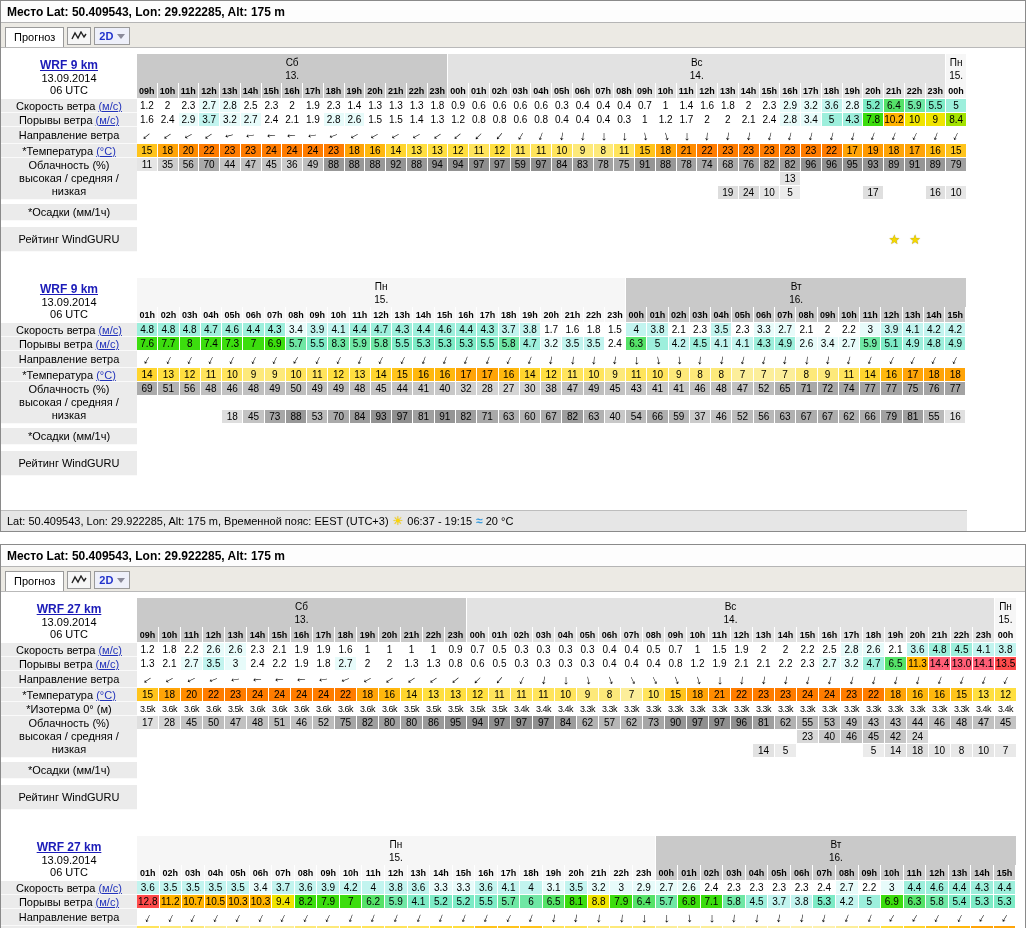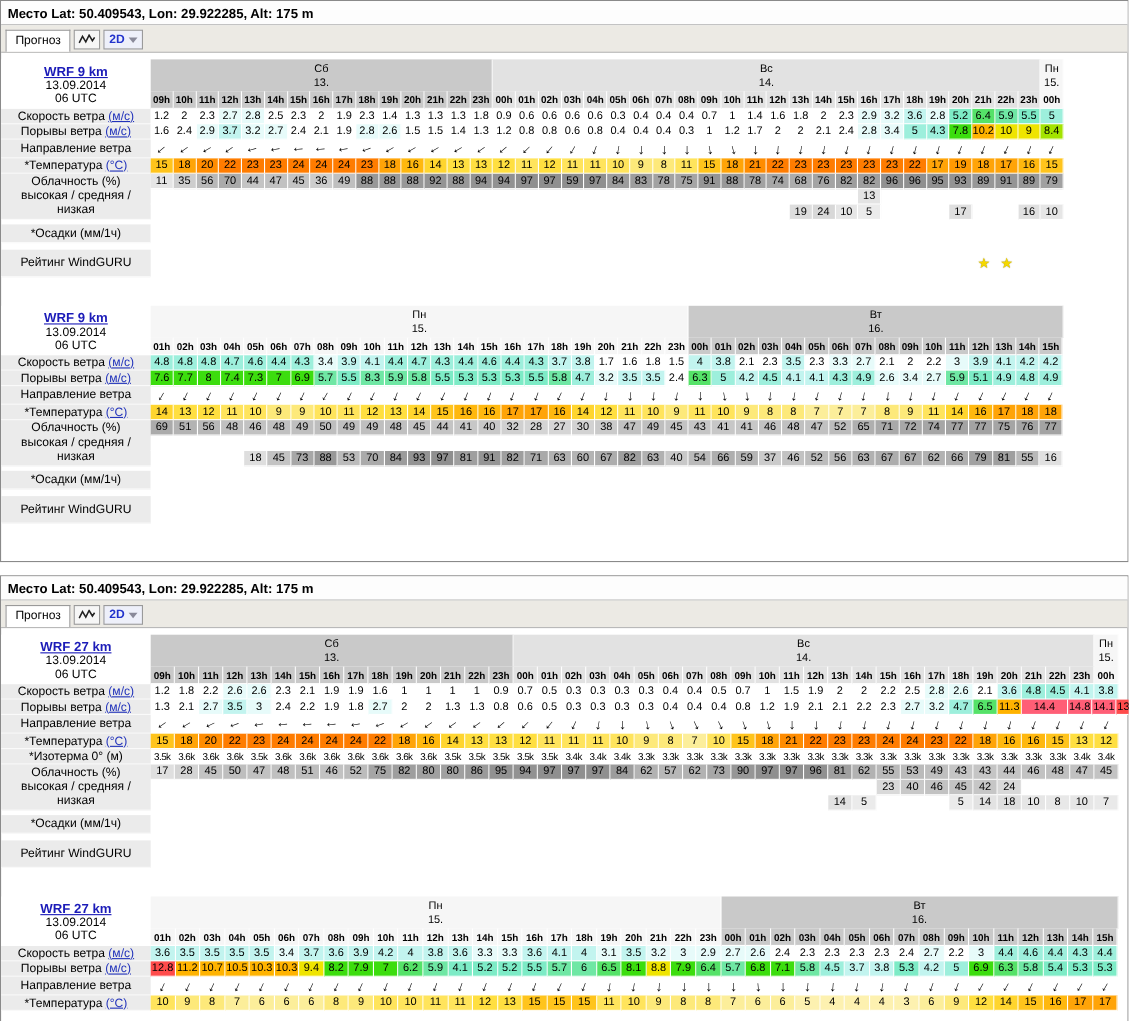--- a/index.html
+++ b/index.html
@@ -1051,20 +1051,27 @@
             <div class="cell ratingcell" style="width: 21.28px;"></div>
             <div class="cell ratingcell" style="width: 21.28px;"></div>
             <div class="cell ratingcell" style="width: 21.28px;"></div>
             <div class="cell ratingcell" style="width: 21.28px;"></div>
             <div class="cell ratingcell" style="width: 21.28px;"></div>
             <div class="cell ratingcell" style="width: 21.28px;"></div>
             <div class="cell ratingcell" style="width: 21.28px;"></div>
           </div>
         </div>
       </div>
+      <div class="footerbar">
+        <span>Lat: 50.409543, Lon: 29.922285, Alt: 175 m, Временной пояс: EEST (UTC+3)</span>
+        <span class="sunicon">☀</span>
+        <span>06:37 - 19:15</span>
+        <span class="waveicon">≈</span>
+        <span>20 °C</span>
+      </div>
     </div>
     <div class="panel">
       <div class="ptitle">Место Lat: 50.409543, Lon: 29.922285, Alt: 175 m</div>
       <div class="tabbar">
         <span class="tab">Прогноз</span>
         <span class="iconbtn">
           <svg width="16" height="10" viewBox="0 0 16 10">
             <polyline points="1,8 4,2 7,7 10,1 13,6 15,3" fill="none" stroke="#222" stroke-width="1.4"></polyline>
           </svg>
         </span>
@@ -1218,22 +1225,22 @@
             <div class="cell" style="width: 22px; background: rgb(255, 255, 255);">1.9</div>
             <div class="cell" style="width: 22px; background: rgb(255, 255, 255);">2.1</div>
             <div class="cell" style="width: 22px; background: rgb(255, 255, 255);">2.1</div>
             <div class="cell" style="width: 22px; background: rgb(255, 255, 255);">2.2</div>
             <div class="cell" style="width: 22px; background: rgb(255, 255, 255);">2.3</div>
             <div class="cell" style="width: 22px; background: rgb(231, 251, 250);">2.7</div>
             <div class="cell" style="width: 22px; background: rgb(231, 251, 250);">3.2</div>
             <div class="cell" style="width: 22px; background: rgb(157, 239, 220);">4.7</div>
             <div class="cell" style="width: 22px; background: rgb(85, 226, 104);">6.5</div>
             <div class="cell" style="width: 22px; background: rgb(255, 179, 0);">11.3</div>
-            <div class="cell" style="width: 42px; background: rgb(255, 94, 118);">14.4</div>
-            <div class="cell" style="width: 22px; background: rgb(255, 94, 118);">14.8</div>
+            <div class="cell" style="width: 22px; background: rgb(255, 94, 118);">14.4</div>
+            <div class="cell" style="width: 22px; background: rgb(255, 94, 118);">13.0</div>
             <div class="cell" style="width: 22px; background: rgb(255, 94, 118);">14.1</div>
             <div class="cell" style="width: 22px; background: rgb(255, 75, 75);">13.5</div>
           </div>
           <div class="trow">
             <div class="labelcol">Направление ветра</div>
             <div class="cell dircell" style="width: 22px;">
               <span class="arrow" style="transform: rotate(55deg);">↓</span>
             </div>
             <div class="cell dircell" style="width: 22px;">
               <span class="arrow" style="transform: rotate(60deg);">↓</span>

